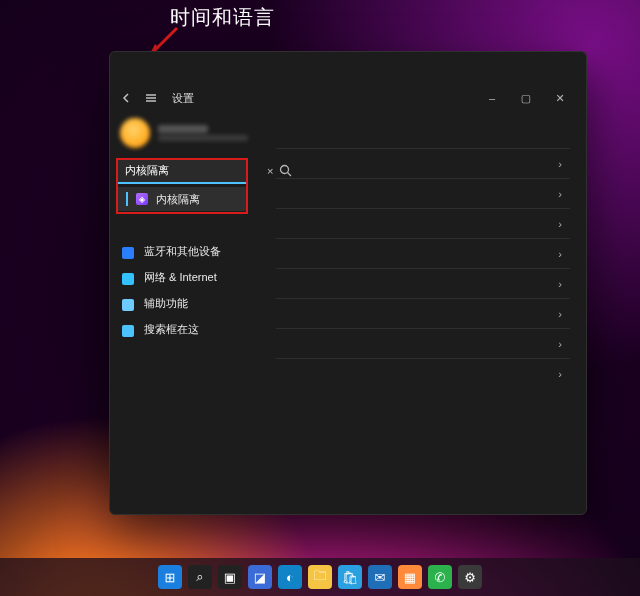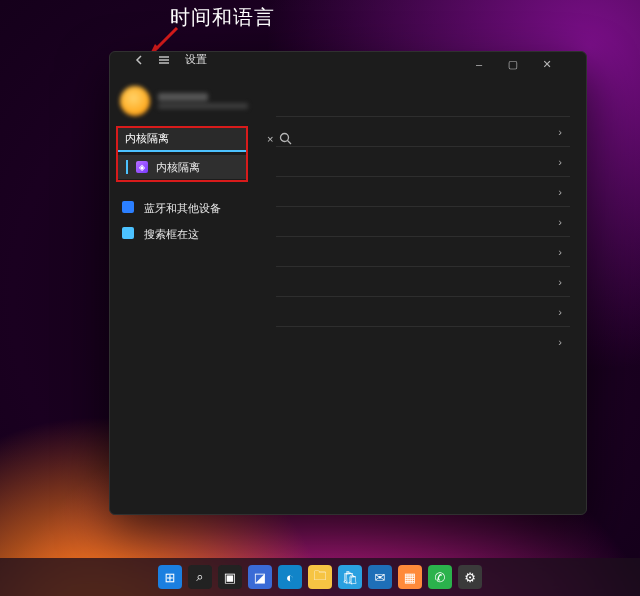--- a/index.html
+++ b/index.html
@@ -18,21 +18,21 @@
   .arrow {
     position: absolute; left: 147px; top: 24px; width: 34px; height: 34px;
   }
   .window {
     position: absolute; left: 109px; top: 51px; width: 478px; height: 464px;
     background: #1c1c1c; border: 1px solid #303030; border-radius: 6px;
     box-shadow: 0 20px 50px rgba(0,0,0,0.6);
     display: flex; flex-direction: column; color: #eaeaea;
   }
   .titlebar {
-    height: 28px; display: flex; align-items: flex-start; padding: 0 23px; font-size: 11px; color: #ddd;
+    height: 28px; display: flex; align-items: center; padding: 0 10px; font-size: 11px; color: #ddd; margin-top: 32px;
   }
   .tb-left { display: flex; align-items: center; gap: 10px; }
   .tb-icon { width: 14px; height: 14px; display: flex; align-items: center; justify-content: center; opacity: 0.85; }
   .tb-title { margin-left: 4px; }
   .tb-right { margin-left: auto; display: flex; gap: 2px; }
   .tb-btn { width: 32px; height: 24px; display: flex; align-items: center; justify-content: center; opacity: 0.8; font-size: 11px; }
   .body { flex: 1; display: flex; min-height: 0; }
   .sidebar { width: 160px; display: flex; flex-direction: column; padding: 2px 0 6px 0; }
   .profile { display: flex; align-items: center; gap: 8px; padding: 4px 10px 8px 10px; filter: blur(2px); }
   .avatar { width: 30px; height: 30px; border-radius: 50%; background: radial-gradient(circle at 45% 40%, #ffd36a 0%, #ffb02a 55%, #ff8a00 100%); flex: none; }
@@ -49,21 +49,21 @@
     flex: 1; background: transparent; border: none; outline: none; color: #fff; font-size: 11px; font-family: inherit;
   }
   .search .sicon { width: 14px; height: 14px; opacity: 0.8; margin-left: 6px; }
   .suggestion {
     height: 24px; display:flex; align-items:center; gap:8px; padding: 0 10px; font-size: 11px;
     background: #2f2f2f; margin: 3px 0 0 0;
   }
   .suggestion .bar { width: 2px; height: 14px; background: #4cc2ff; }
   .sugg-icon { width: 12px; height: 12px; border-radius: 2px; background: linear-gradient(135deg,#b86eff,#7a3aff); display:flex; align-items:center; justify-content:center; font-size:8px; color:#fff; }
   .nav { margin-top: 22px; display:flex; flex-direction:column; }
-  .nav-item { height: 26px; display:flex; align-items:flex-start; gap:10px; padding: 0 12px; font-size: 11px; color:#eaeaea; }
+  .nav-item { height: 26px; display:flex; align-items:flex-end; gap:10px; padding: 0 12px; font-size: 11px; color:#eaeaea; }
   .nav-item .dot { width:12px; height:12px; display:flex; align-items:center; justify-content:center; }
   .ico { width:12px; height:12px; border-radius:2px; }
   .content { flex:1; padding: 36px 16px 0 6px; display:flex; flex-direction:column; }
   .row {
     height: 30px; border-top: 1px solid #2e2e2e; display:flex; align-items:center; justify-content:flex-end; padding-right: 8px;
     color:#ccc; font-size: 11px;
   }
   .row:first-child { border-top: 1px solid #2e2e2e; }
   .chev { opacity: 0.8; }
   .taskbar {
@@ -138,20 +138,32 @@
 
         <div class="nav" id="nav">
             <div class="nav-item">
               <span class="dot">
                 <span class="ico" style="background: rgb(43, 127, 255);"></span>
               </span>
               <span>蓝牙和其他设备</span>
             </div>
             <div class="nav-item">
               <span class="dot">
+                <span class="ico" style="background: rgb(51, 193, 255);"></span>
+              </span>
+              <span>网络 &amp; Internet</span>
+            </div>
+            <div class="nav-item">
+              <span class="dot">
+                <span class="ico" style="background: rgb(110, 203, 255);"></span>
+              </span>
+              <span>辅助功能</span>
+            </div>
+            <div class="nav-item">
+              <span class="dot">
                 <span class="ico" style="background: rgb(76, 194, 255);"></span>
               </span>
               <span>搜索框在这</span>
             </div>
           </div>
       </div>
 
       <div class="content" id="content">
           <div class="row">
             <span class="chev">›</span>

